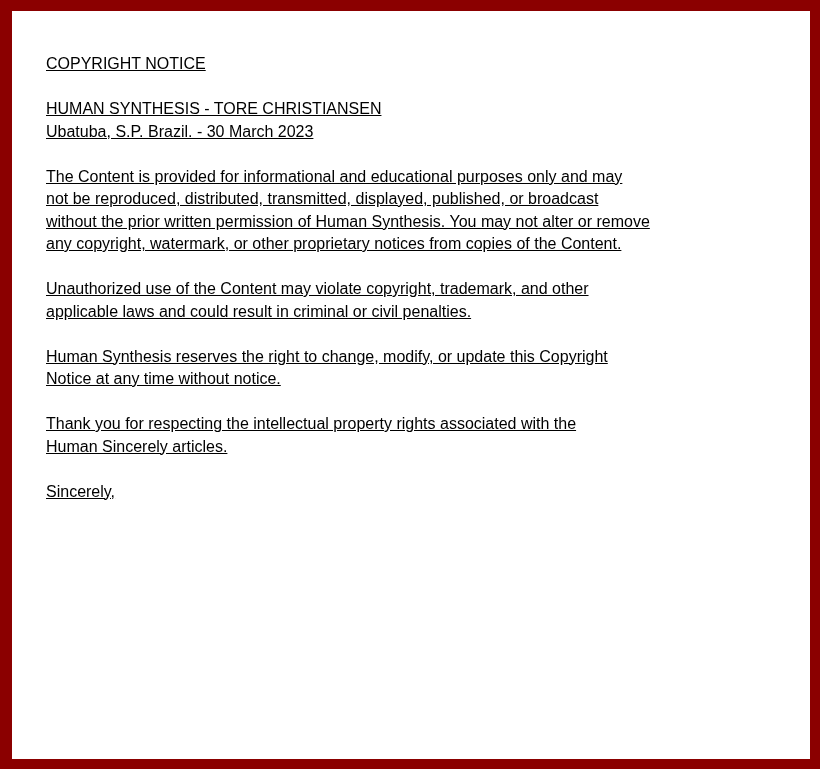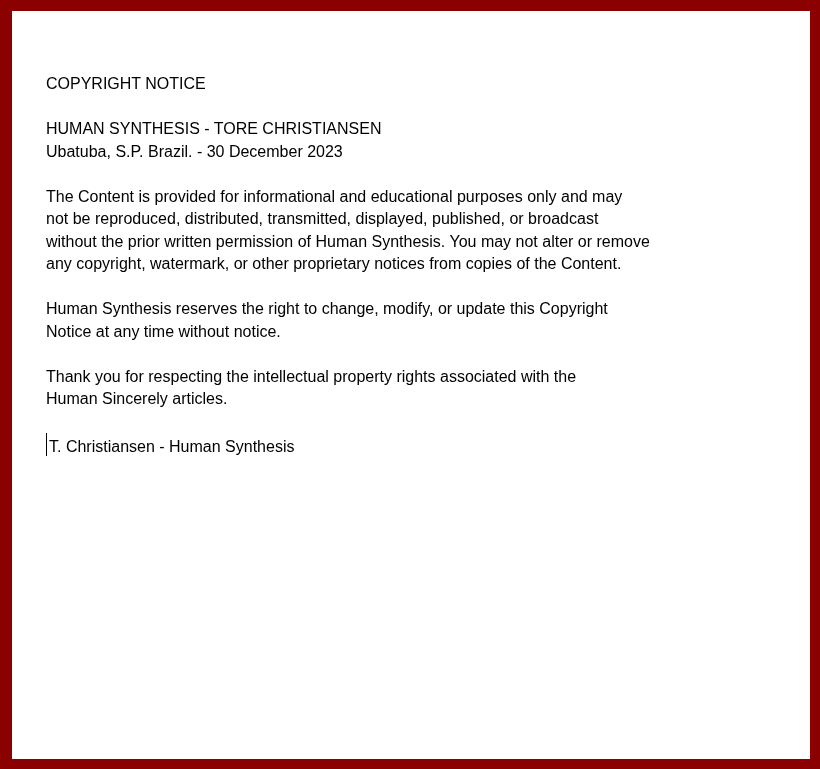--- a/index.html
+++ b/index.html
@@ -15,25 +15,26 @@
   .page {
     box-sizing: border-box;
     width: 820px;
     height: 769px;
     border-style: solid;
     border-color: #8b0000;
     border-width: 11px 10px 10px 12px;
     background: #ffffff;
   }
   .doc {
-    padding: 62px 10px 0 34px;
+    padding: 42px 10px 0 34px;
     font-family: "Liberation Sans", sans-serif;
     font-size: 16px;
     line-height: 22.5px;
     color: #000000;
+    text-decoration: underline;
   }
   .doc p {
     margin: 0 0 22.5px 0;
     white-space: pre-line; 
   }
   .caret {
     display: inline-block;
     width: 1px;
     height: 23px;
     background: #000000;
@@ -42,32 +43,34 @@
   }
 </style>
 </head>
 <body>
 
 <div class="page">
   <div class="doc">
     <p>COPYRIGHT NOTICE</p>
 
     <p>HUMAN SYNTHESIS - TORE CHRISTIANSEN
-Ubatuba, S.P. Brazil. - 30 December 2023</p>
+Ubatuba, S.P. Brazil. - 30 March 2023</p>
 
 
     <p>The Content is provided for informational and educational purposes only and may
 not be reproduced, distributed, transmitted, displayed, published, or broadcast
 without the prior written permission of Human Synthesis. You may not alter or remove
 any copyright, watermark, or other proprietary notices from copies of the Content.</p>
 
 
+    <p>Unauthorized use of the Content may violate copyright, trademark, and other
+applicable laws and could result in criminal or civil penalties.</p>
 
     <p>Human Synthesis reserves the right to change, modify, or update this Copyright
 Notice at any time without notice.</p>
 
     <p>Thank you for respecting the intellectual property rights associated with the
 Human Sincerely articles.</p>
 
+    <p>Sincerely,</p>
 
-    <p><span class="caret"></span><span>T. Christiansen - Human Synthesis</span></p>
   </div>
 </div>
 
 </body></html>

